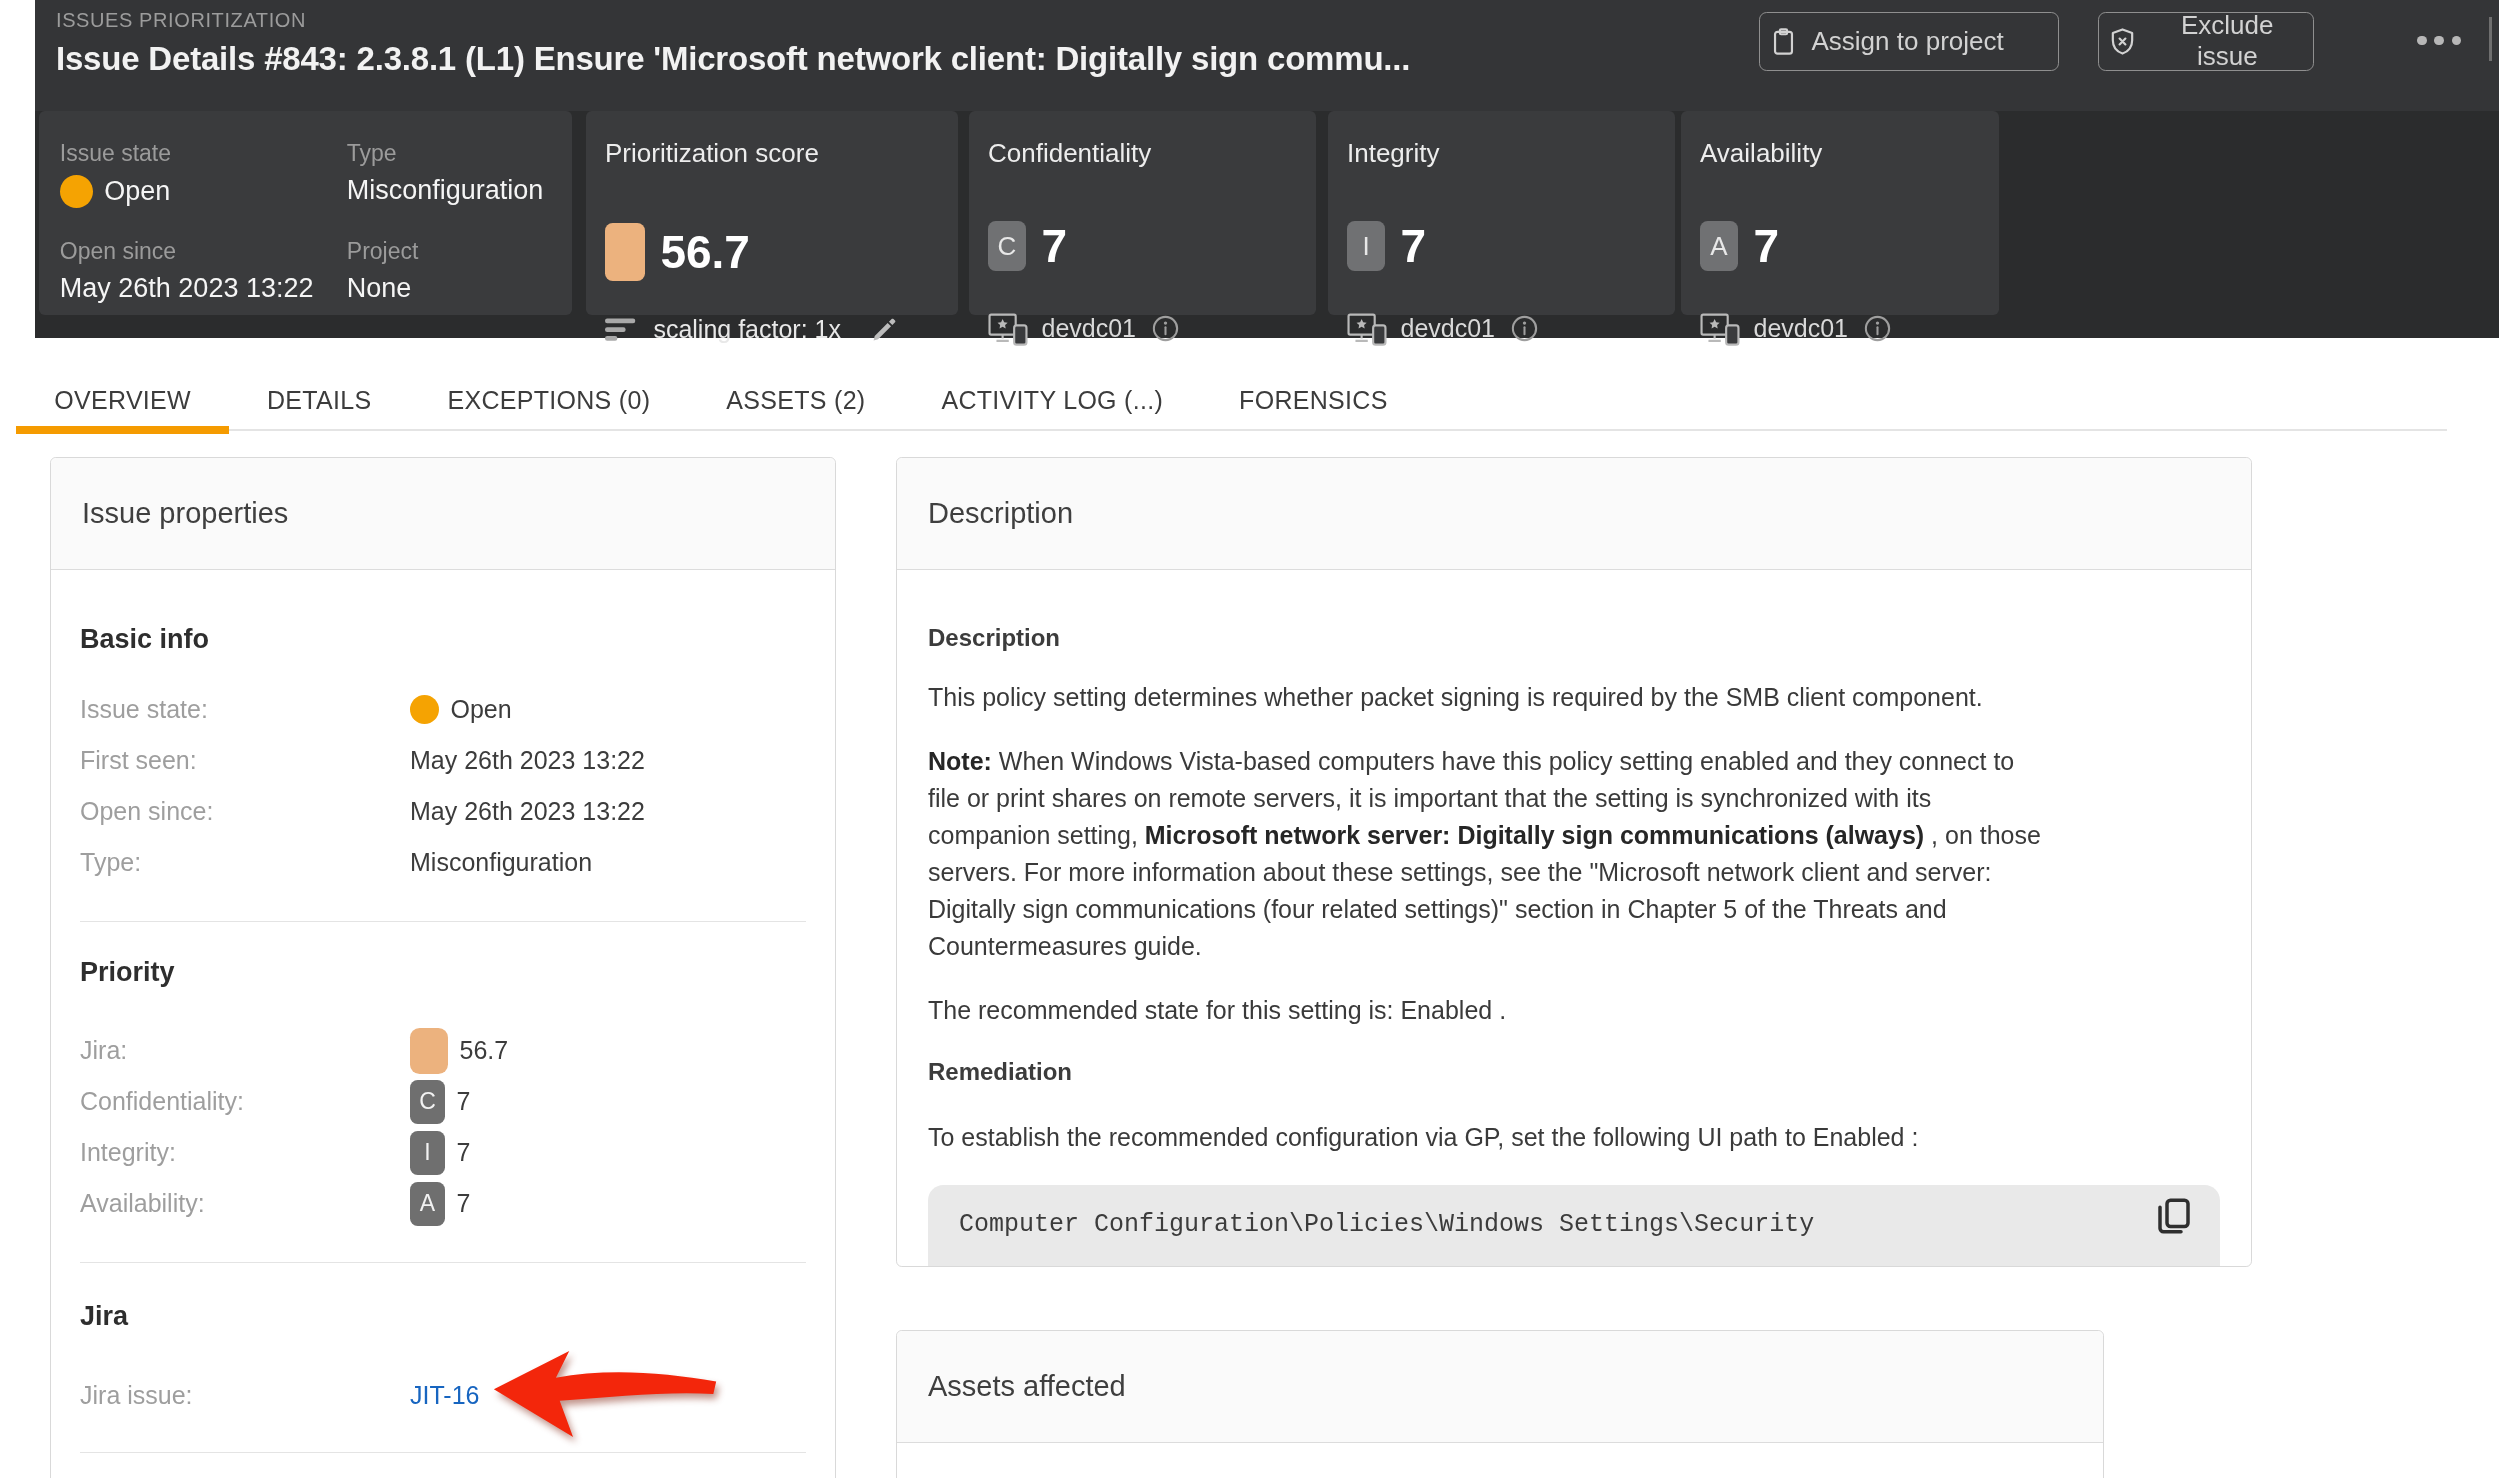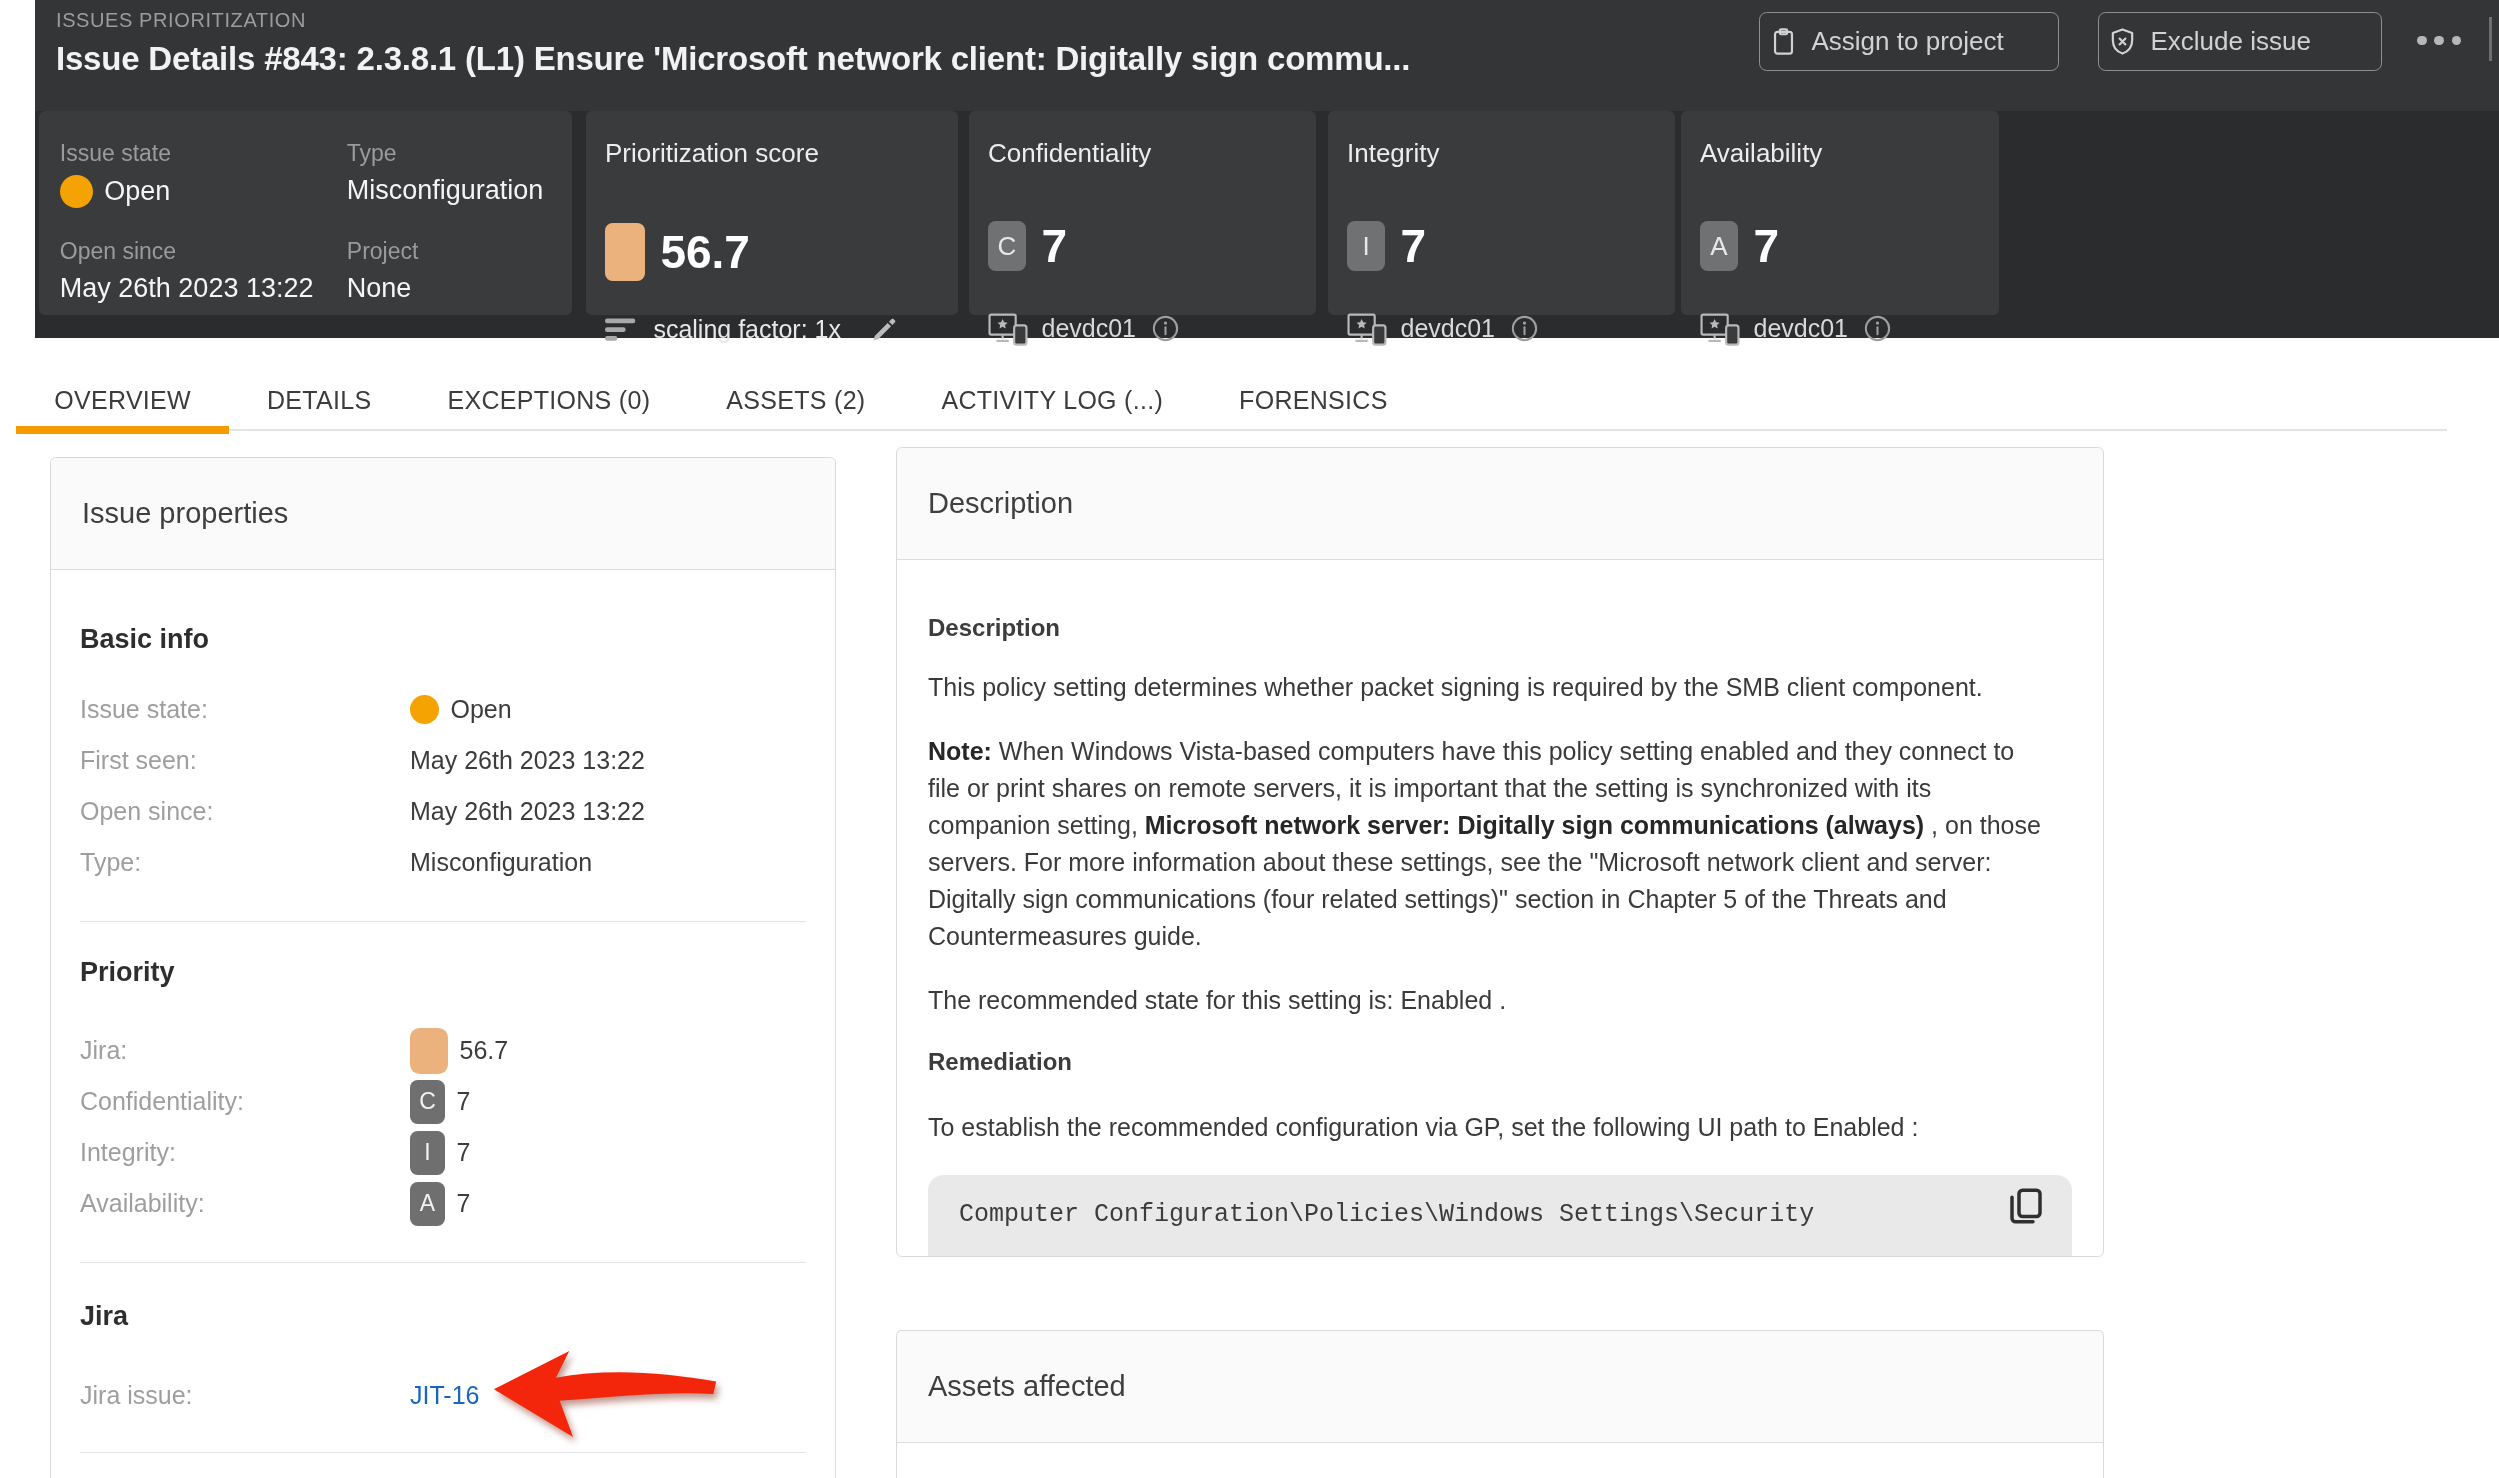--- a/index.html
+++ b/index.html
@@ -9,21 +9,21 @@
   
   .dark{position:absolute;top:0;left:0;width:2500px;height:338px;background:#2b2c2d;margin-left:35px;}
   .topstrip{position:absolute;top:0;left:0;right:0;height:111px;background:#343537;}
   .breadcrumb{position:absolute;left:21px;top:8.7px;font-size:20px;letter-spacing:0.6px;color:#9c9c9c;}
   .pagetitle{position:absolute;left:21px;top:40px;font-size:33px;font-weight:700;letter-spacing:-0.2px;color:#f2f2f2;white-space:nowrap;}
   .hbtn{position:absolute;top:11.5px;height:59px;display:flex;align-items:center;gap:13.5px;
         background:transparent;border:1.9px solid #8f8f8f;border-radius:7.7px;color:#d2d2d2;
         font-size:26px;font-family:inherit;padding:0 9px;cursor:pointer;}
   .hbtn svg{flex:0 0 auto;}
   .btn-assign{left:1724px;width:300px;box-sizing:border-box;}
-  .btn-exclude{left:2063px;width:284px;box-sizing:border-box;}
+  .btn-exclude{left:2063px;width:216px;box-sizing:border-box;}
   .dots{position:absolute;left:2382px;top:27px;width:58px;height:27px;display:flex;align-items:center;gap:7.7px;cursor:pointer;}
   .dots i{width:9.6px;height:9.6px;border-radius:50%;background:#b7b7b7;}
   .vdiv{position:absolute;left:2454px;top:17.3px;width:2.9px;height:44px;background:#6f6f6f;}
   .partcircle{position:absolute;left:2489px;top:17.3px;width:46px;height:46px;border:3.8px solid #9e9e9e;border-radius:50%;box-sizing:border-box;}
 
   .panel{position:absolute;top:111px;height:204px;background:#3a3b3d;border-radius:5.8px;}
   .p1{left:3.8px;width:533px;}
   .p2{left:551px;width:372px;}
   .p3{left:934px;width:347px;}
   .p4{left:1293px;width:347px;}
@@ -50,21 +50,21 @@
   .tabbar{position:absolute;top:371px;left:16.3px;right:53px;height:58px;display:flex;border-bottom:2.9px solid #e4e4e4;}
   .tab{padding:0 38px;display:flex;align-items:center;font-size:25px;letter-spacing:0.3px;color:#3c3c3c;cursor:pointer;white-space:nowrap;}
   .tab.active{position:relative;}
   .tab.active::after{content:"";position:absolute;left:0;right:0;bottom:-4.8px;height:7.7px;background:var(--accent,#f59b00);}
 
   
   .card{position:absolute;background:#fff;border:1.9px solid #d9d9d9;border-radius:5.8px;box-sizing:border-box;}
   .card-head{height:111px;background:#fafafa;border-bottom:1.9px solid #dcdcdc;display:flex;align-items:center;
              padding:0 31px;font-size:29px;color:#3f3f3f;border-radius:5.8px 5.8px 0 0;}
   .left-card{left:50px;top:457px;width:786px;height:1077px;}
-  .desc-card{left:896px;top:447px;width:1208px;height:810px;overflow:hidden;}
+  .desc-card{left:896px;top:457px;width:1356px;height:810px;overflow:hidden;}
   .assets-card{left:896px;top:1330px;width:1208px;height:202px;}
   .card-body{padding:0 29px;}
   .card-body h2{margin:0;font-size:27px;font-weight:700;color:#2e2e2e;}
   .h-first{margin-top:54px !important;}
   .rows{margin-top:29px;}
   .rows2{margin-top:37px;}
   .prow{display:flex;align-items:center;height:51px;}
   .plabel{width:330px;flex:0 0 330px;font-size:25px;color:#9e9e9e;}
   .pvalue{font-size:25px;color:#3c3c3c;display:flex;align-items:center;gap:11.5px;}
   .dot-sm{width:29px;height:29px;border-radius:50%;background:var(--state-open,#f5a302);}

